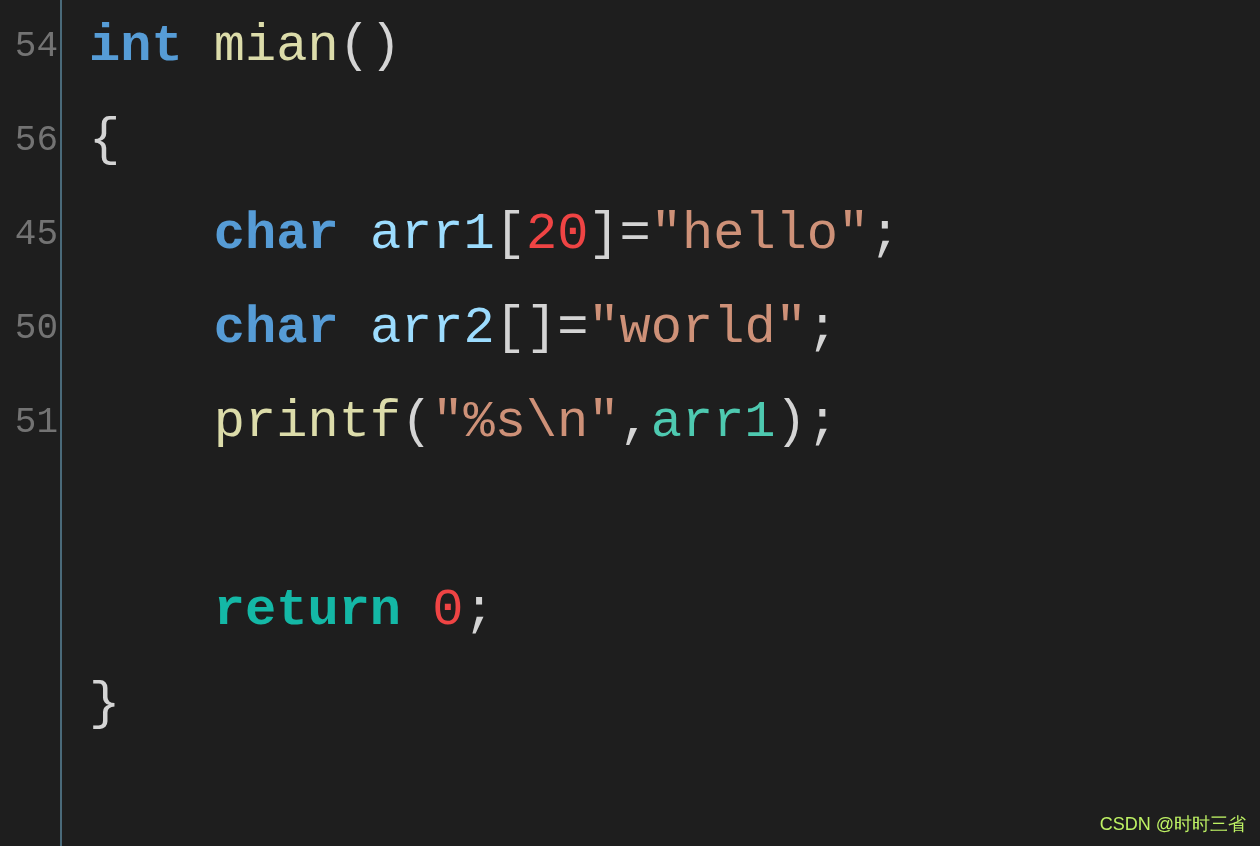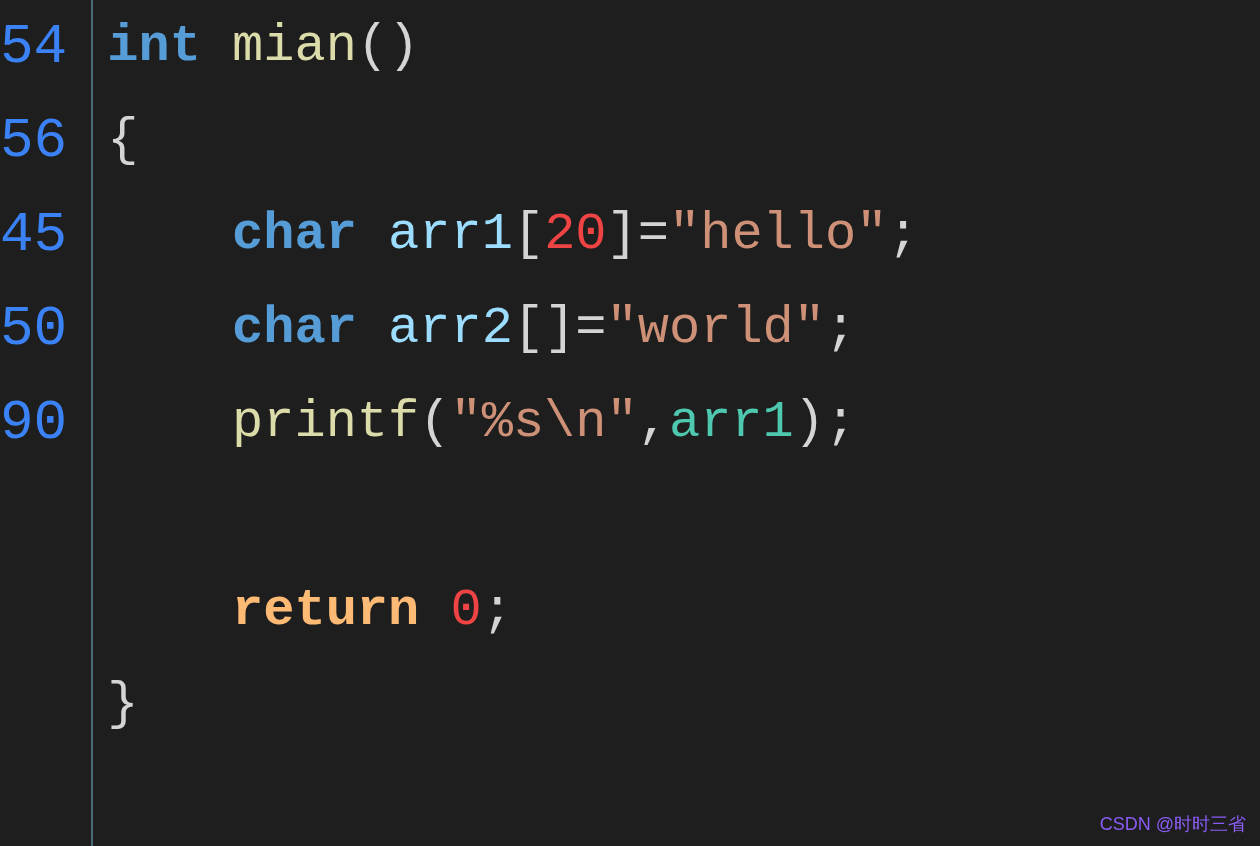--- a/index.html
+++ b/index.html
@@ -19,78 +19,78 @@
   .gutter {
     flex: 0 0 62px;
     background: #1e1e1e;
     border-right: 2px solid #4a6a7a;
     padding-top: 0;
   }
   .line-number {
     height: 94px;
     line-height: 94px;
     text-align: right;
-    padding-right: 24px;
-    font-size: 56px;
-    color: #3b82f6;
+    padding-right: 2px;
+    font-size: 36px;
+    color: #737373;
     font-family: Consolas, 'Courier New', monospace;
   }
   .code-area {
     flex: 1;
     position: relative;
     background: #1e1e1e;
   }
   .code-line {
     height: 94px;
     line-height: 94px;
     font-size: 52px;
     white-space: pre;
-    padding-left: 14px;
+    padding-left: 27px;
     font-family: Consolas, 'Courier New', monospace;
     color: #d4d4d4;
   }
   .highlighted-line {
     background: rgba(255,255,255,0.09);
   }
   .tok-keyword { color: #569cd6; font-weight: bold; }
   .tok-func { color: #dcdcaa; }
   .tok-ident { color: #9cdcfe; }
   .tok-ident-teal { color: #4ec9b0; }
   .tok-num-orange { color: #ef4444; }
   .tok-string { color: #ce9178; }
   .tok-punct { color: #d4d4d4; }
   .tok-brace { color: #d4d4d4; }
   .tok-bracket { color: #d4d4d4; }
-  .tok-return { color: #fdba74; font-weight: bold; }
+  .tok-return { color: #14b8a6; font-weight: bold; }
   .bracket-match {
     background: rgba(255,255,255,0.22);
     border-bottom: 3px solid #569cd6;
     font-weight: bold;
     color: #ffffff;
   }
   .watermark {
     position: absolute;
     right: 14px;
     bottom: 10px;
     font-size: 18px;
-    color: #8b5cf6;
+    color: #bef264;
     font-family: Arial, sans-serif;
     text-align: center;
   }
 </style>
 </head>
 <body>
 
 <div class="editor">
   <div class="gutter">
     <div class="line-number">54</div>
     <div class="line-number">56</div>
     <div class="line-number">45</div>
     <div class="line-number">50</div>
-    <div class="line-number">90</div>
+    <div class="line-number">51</div>
   </div>
   <div class="code-area">
     <div class="code-line"><span class="tok-keyword">int</span><span> </span><span class="tok-func">mian</span><span class="tok-punct">(</span><span class="tok-punct">)</span></div>
     <div class="code-line"><span class="tok-brace">{</span></div>
     <div class="code-line"><span>    </span><span class="tok-keyword">char</span><span> </span><span class="tok-ident">arr1</span><span class="tok-bracket">[</span><span class="tok-num-orange">20</span><span class="tok-bracket">]</span><span class="tok-punct">=</span><span class="tok-string">"hello"</span><span class="tok-punct">;</span></div>
     <div class="code-line"><span>    </span><span class="tok-keyword">char</span><span> </span><span class="tok-ident">arr2</span><span class="tok-bracket">[</span><span class="tok-bracket">]</span><span class="tok-punct">=</span><span class="tok-string">"world"</span><span class="tok-punct">;</span></div>
     <div class="code-line"><span>    </span><span class="tok-func">printf</span><span class="tok-punct">(</span><span class="tok-string">"%s\n"</span><span class="tok-punct">,</span><span class="tok-ident-teal">arr1</span><span class="tok-punct">)</span><span class="tok-punct">;</span></div>
     <div class="code-line"><span></span></div>
     <div class="code-line"><span>    </span><span class="tok-return">return</span><span> </span><span class="tok-num-orange">0</span><span class="tok-punct">;</span></div>
     <div class="code-line"><span class="tok-brace">}</span></div>

